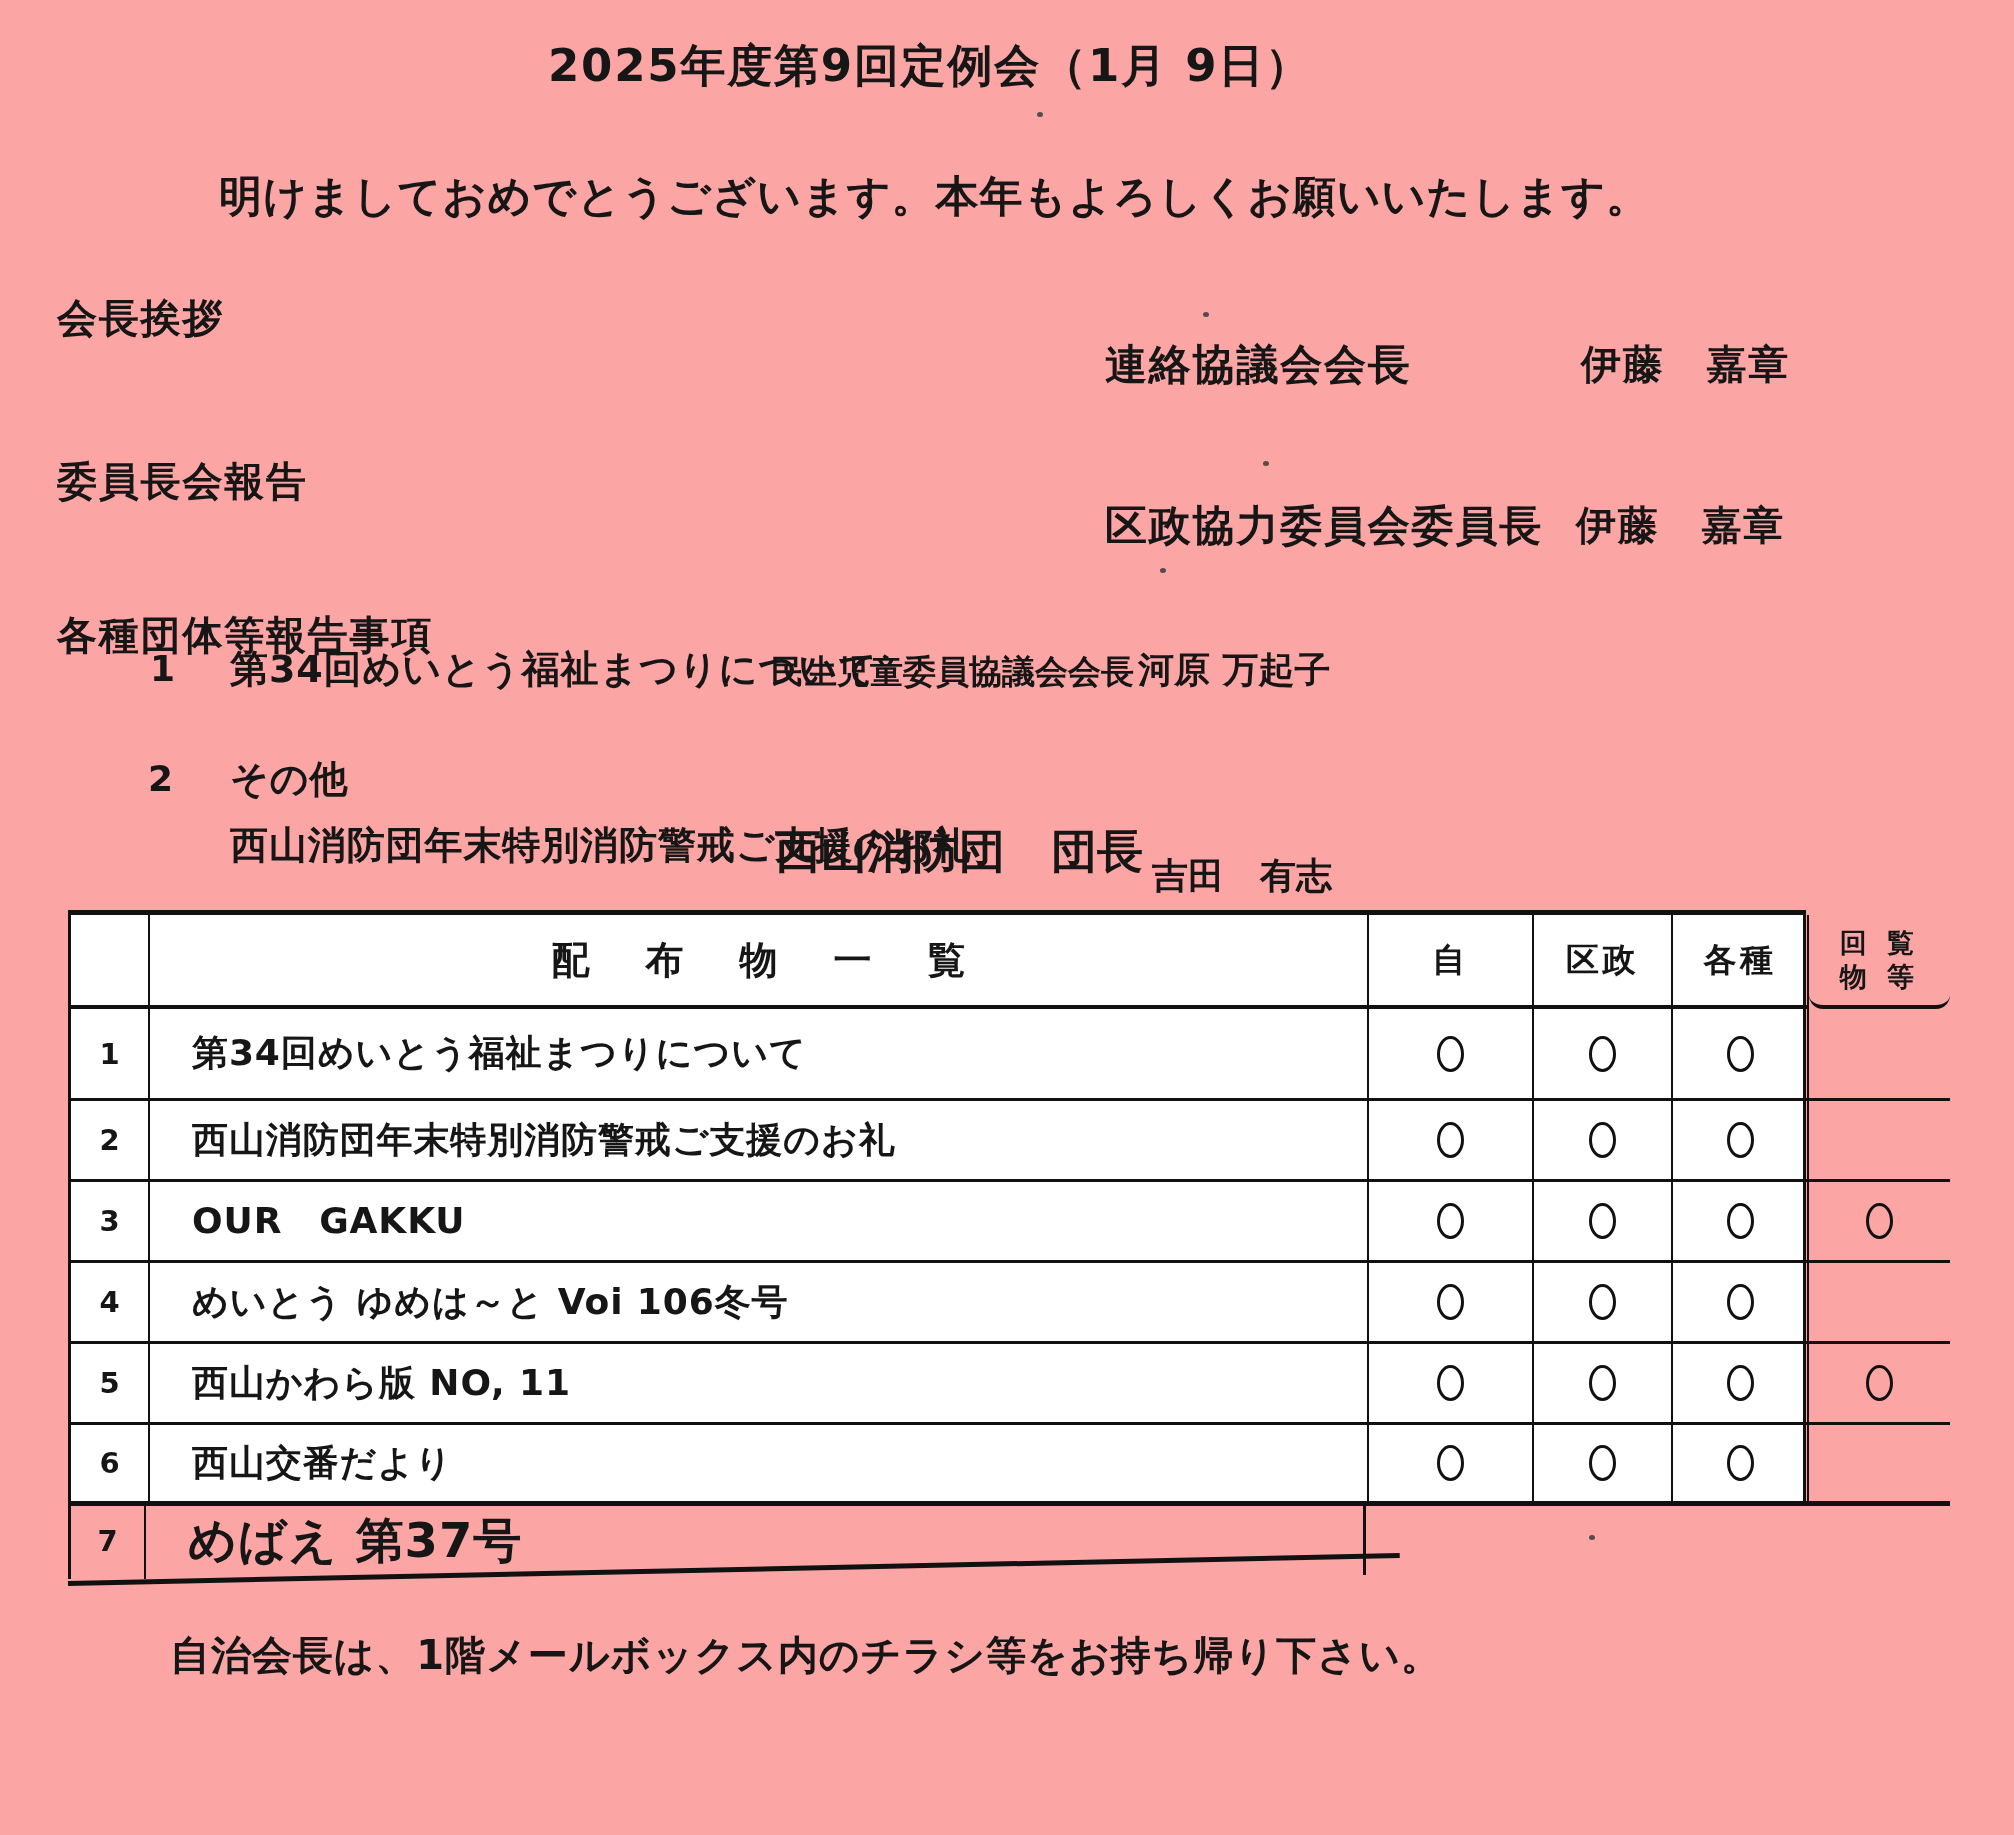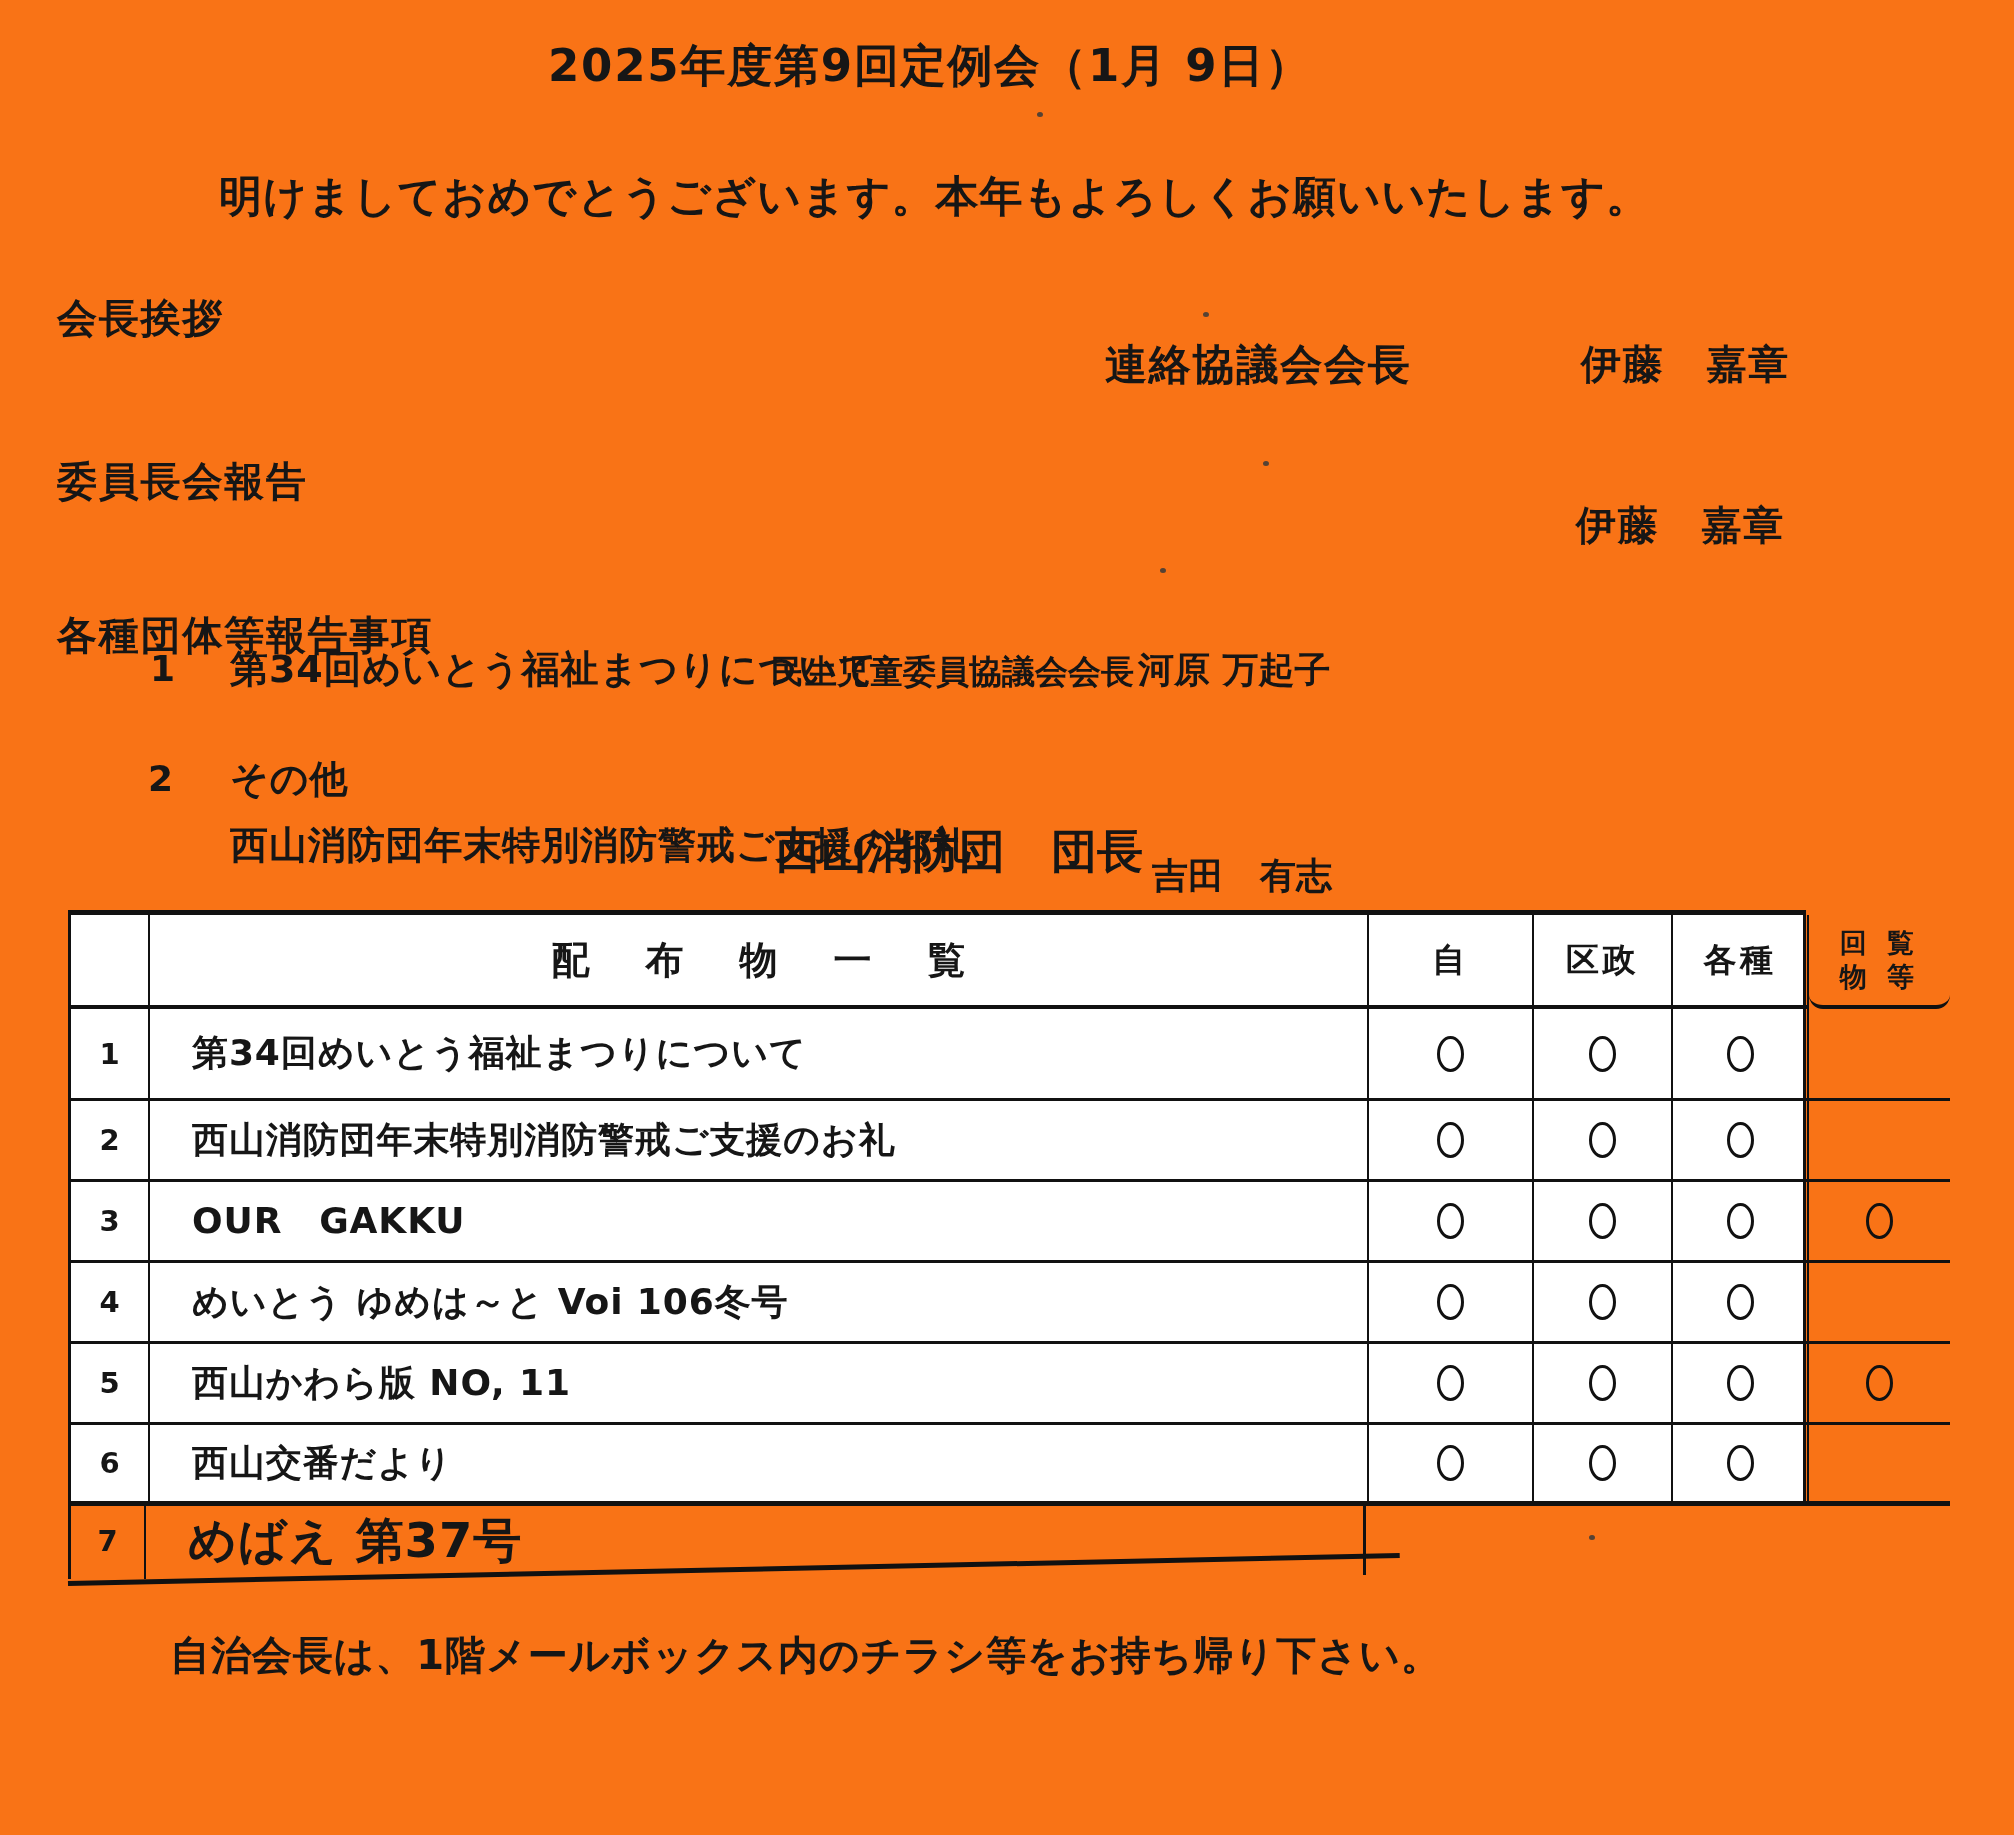--- a/index.html
+++ b/index.html
@@ -1,19 +1,19 @@
 <!DOCTYPE html>
 <html style="font-size:14.5px"><head>
 <meta charset="utf-8">
 <style>
   * { margin:0; padding:0; box-sizing:border-box; }
   html,body { background:#e8e8e8; }
   body { width:2015px; height:1835px; position:relative; overflow:hidden;
          font-family:"DejaVu Sans","Liberation Sans",sans-serif; color:#161616; }
-  #paper { position:absolute; inset:0; background:#f97316;text-decoration:underline; }
+  #paper { position:absolute; inset:0; background:#fca5a5;text-decoration:underline; }
 
   .abs { position:absolute; white-space:nowrap; }
 
   .t-title    { left:548px;  top:36px;   font-size:45px; font-weight:700; letter-spacing:1.8px; }
   .t-greeting { left:219px;  top:168px;  font-size:43px; font-weight:700; letter-spacing:0.9px; }
   .h-sec      { font-size:40px; font-weight:600; letter-spacing:1.8px;margin-top:35px; }
   .h-chair    { left:57px;  top:256px; }
   .h-comm     { left:57px;  top:419px; }
   .h-org      { left:57px;  top:573px; }
 
@@ -79,20 +79,21 @@
 <div id="paper">
 
   <div class="abs t-title">2025年度第9回定例会（1月 9日）</div>
   <div class="abs t-greeting">明けましておめでとうございます。本年もよろしくお願いいたします。</div>
 
   <div class="abs h-sec h-chair">会長挨拶</div>
   <div class="abs role-line r-renraku">連絡協議会会長</div>
   <div class="abs role-line n-ito1">伊藤　嘉章</div>
 
   <div class="abs h-sec h-comm">委員長会報告</div>
+  <div class="abs role-line r-kusei">区政協力委員会委員長</div>
   <div class="abs role-line n-ito2">伊藤　嘉章</div>
 
   <div class="abs h-sec h-org">各種団体等報告事項</div>
 
   <div class="abs ag-no a1-no">1</div>
   <div class="abs ag-title a1-title">第34回めいとう福祉まつりについて</div>
   <div class="abs ag-role a1-role">民生児童委員協議会会長</div>
   <div class="abs ag-name a1-name">河原 万起子</div>
 
   <div class="abs ag-no a2-no">2</div>

